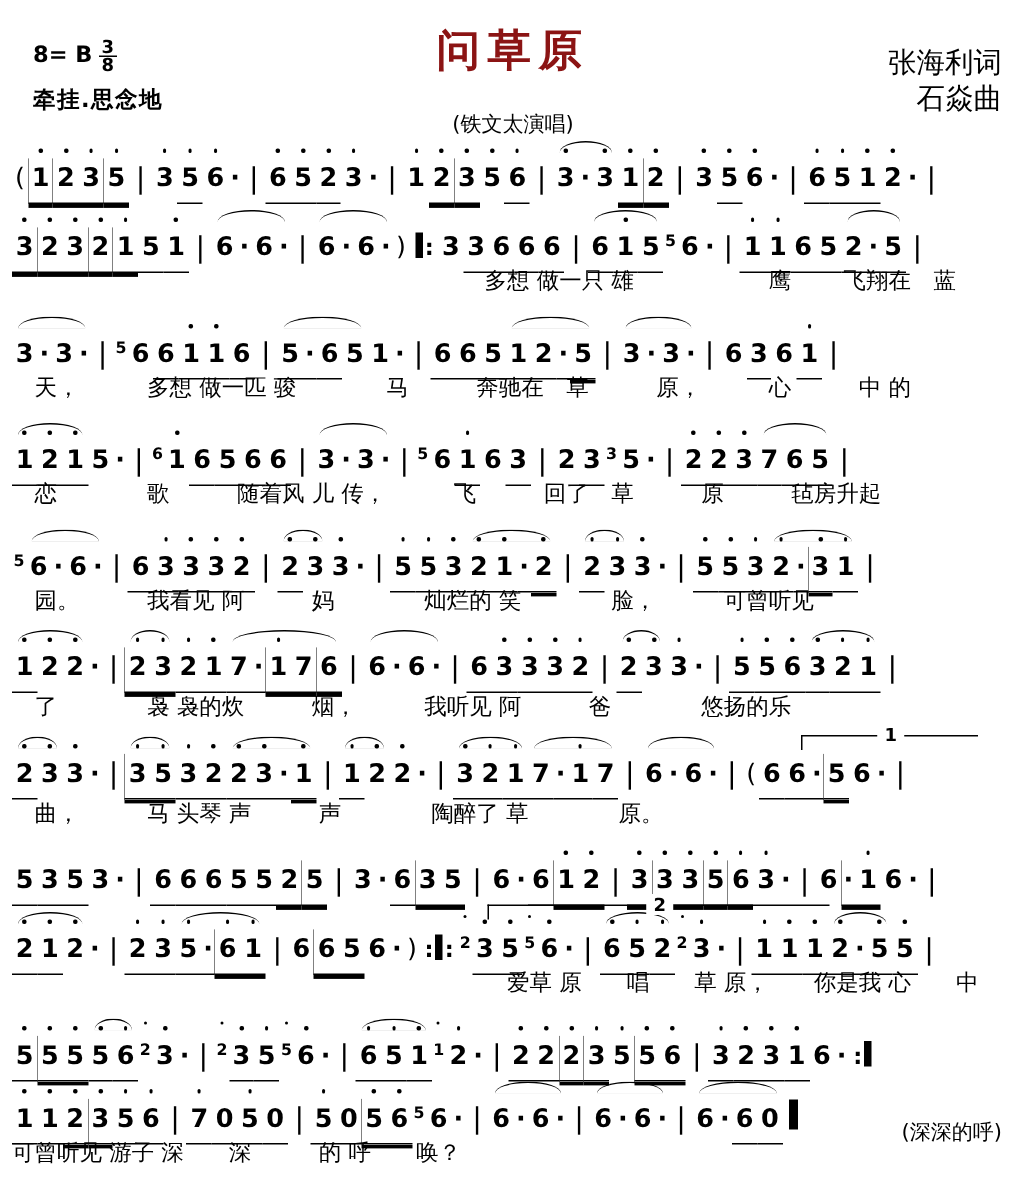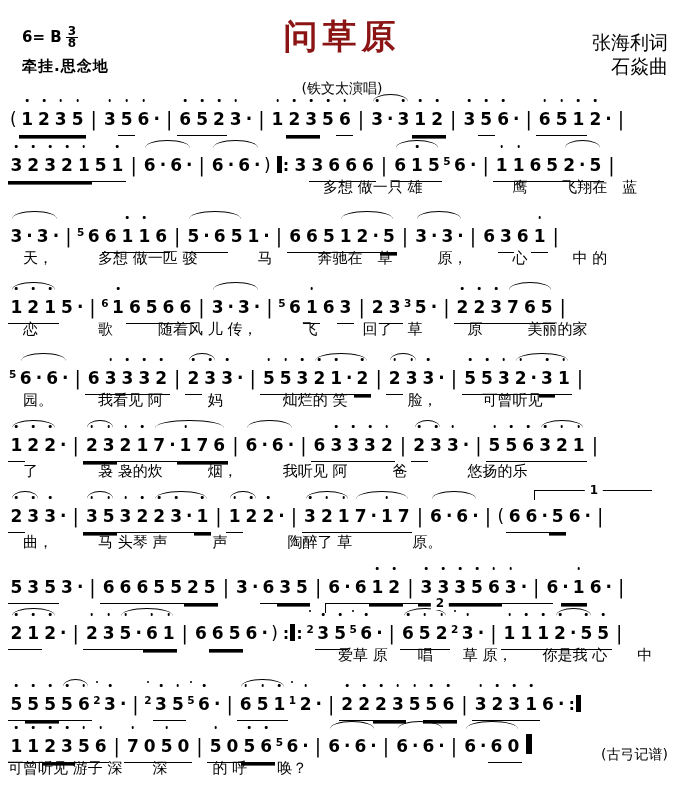--- a/index.html
+++ b/index.html
@@ -6,21 +6,21 @@
   .sheet{width:684px;height:802px;position:relative;background:#fff;box-sizing:border-box;
          padding:4px 8px;font-family:"DejaVu Sans",sans-serif;color:#000;overflow:hidden;}
   
   .hdr{position:relative;height:84px;}
   .keyblock{position:absolute;left:14px;top:22px;font-size:15px;font-weight:bold;}
   .frac{display:inline-block;text-align:center;vertical-align:middle;font-size:12px;line-height:11px;margin-left:4px;}
   .frac b{display:block;border-bottom:1.3px solid #000;padding:0 2px;}
   .frac i{display:block;font-style:normal;font-weight:bold;}
   .tempo{font-size:15px;font-weight:bold;margin-top:8px;letter-spacing:1px;}
   .titleblock{text-align:center;padding-top:10px;}
-  .title{font-size:34px;font-weight:bold;letter-spacing:5px;}
+  .title{font-size:29px;font-weight:bold;letter-spacing:5px;}
   .subtitle{font-size:14px;margin-top:20px;}
   .credits{position:absolute;right:8px;top:26px;text-align:right;font-size:19px;line-height:24px;}
   
   #score{margin-top:2px;}
   .system{position:relative;margin-bottom:5px;}
   .notes{white-space:nowrap;font-weight:bold;font-size:17px;line-height:32px;padding-top:13px;height:24px;}
   .note{position:relative;display:inline-block;padding:0 2.5px;}
   .note.hi::before{content:"";position:absolute;top:-4px;left:50%;transform:translateX(-50%);
                    width:2.6px;height:2.6px;background:#000;border-radius:50%;}
   .note.u1{border-bottom:1.6px solid #000;}
@@ -42,21 +42,21 @@
                  background:#fff;padding:0 5px;font-size:12px;font-weight:bold;}
   .lyrics{font-size:15px;line-height:21px;white-space:pre;font-weight:500;margin-top:8px;}
   .footer{position:absolute;right:16px;top:746px;font-size:14px;}
 </style>
 </head>
 <body>
 
 <div class="sheet">
   <div class="hdr">
     <div class="keyblock">
-      <span>6= B</span><span class="frac"><b>3</b><i>8</i></span>
+      <span>8= B</span><span class="frac"><b>3</b><i>8</i></span>
       <div class="tempo">牵挂.思念地</div>
     </div>
     <div class="titleblock">
       <div class="title" id="song-title" style="color: rgb(139, 20, 20);">问草原</div>
       <div class="subtitle">(铁文太演唱)</div>
     </div>
     <div class="credits">
       <div>张海利词</div>
       <div>石焱曲</div>
     </div>
@@ -69,21 +69,21 @@
       <div class="system">
         <div class="notes"><span class="note hi u2">3</span><span class="note hi u2">2</span><span class="note hi u2">3</span><span class="note hi u2">2</span><span class="note hi u2">1</span><span class="note u1">5</span><span class="note hi u1">1</span><span class="bar">|</span><span class="slur"><span class="note">6</span><span class="note adot">·</span><span class="note">6</span><span class="note adot">·</span></span><span class="bar">|</span><span class="slur"><span class="note">6</span><span class="note adot">·</span><span class="note">6</span><span class="note adot">·</span></span><span class="paren">)</span><span class="rpt"><b class="thick"></b><em class="c">:</em></span><span class="note">3</span><span class="note u1">3</span><span class="note u1">6</span><span class="note u1">6</span><span class="note u1">6</span><span class="bar">|</span><span class="slur"><span class="note u1">6</span><span class="note hi u1">1</span><span class="note u1">5</span></span><span class="note grace">5</span><span class="note">6</span><span class="note adot">·</span><span class="bar">|</span><span class="note hi u1">1</span><span class="note hi u1">1</span><span class="note u1">6</span><span class="note u1">5</span><span class="slur"><span class="note u1">2</span><span class="note adot u1">·</span><span class="note u1">5</span></span><span class="bar">|</span></div>
         <div class="lyrics">　　　　　　　　　　　　　　　　　　　　　多想 做一只 雄　　　　　　鹰　　 飞翔在　蓝</div>
       </div>
       <div class="system">
         <div class="notes"><span class="slur"><span class="note">3</span><span class="note adot">·</span><span class="note">3</span><span class="note adot">·</span></span><span class="bar">|</span><span class="note grace">5</span><span class="note">6</span><span class="note u1">6</span><span class="note hi u1">1</span><span class="note hi u1">1</span><span class="note u1">6</span><span class="bar">|</span><span class="slur"><span class="note u1">5</span><span class="note adot u1">·</span><span class="note u1">6</span><span class="note">5</span></span><span class="note">1</span><span class="note adot">·</span><span class="bar">|</span><span class="note u1">6</span><span class="note u1">6</span><span class="note u1">5</span><span class="slur"><span class="note u1">1</span><span class="note u1">2</span><span class="note adot u1">·</span><span class="note u2">5</span></span><span class="bar">|</span><span class="slur"><span class="note">3</span><span class="note adot">·</span><span class="note">3</span><span class="note adot">·</span></span><span class="bar">|</span><span class="note">6</span><span class="note u1">3</span><span class="note">6</span><span class="note hi u1">1</span><span class="bar">|</span></div>
         <div class="lyrics">　天，　　　多想 做一匹 骏　　　　马　　　奔驰在　草　　　原，　　　心　　　中 的</div>
       </div>
       <div class="system">
         <div class="notes"><span class="slur"><span class="note hi u1">1</span><span class="note hi u1">2</span><span class="note hi u1">1</span></span><span class="note">5</span><span class="note adot">·</span><span class="bar">|</span><span class="note grace">6</span><span class="note hi">1</span><span class="note u1">6</span><span class="note u1">5</span><span class="note u1">6</span><span class="note u1">6</span><span class="bar">|</span><span class="slur"><span class="note">3</span><span class="note adot">·</span><span class="note">3</span><span class="note adot">·</span></span><span class="bar">|</span><span class="note grace">5</span><span class="note">6</span><span class="note hi u1">1</span><span class="note">6</span><span class="note u1">3</span><span class="bar">|</span><span class="note">2</span><span class="note u1">3</span><span class="note grace">3</span><span class="note">5</span><span class="note adot">·</span><span class="bar">|</span><span class="note hi u1">2</span><span class="note hi u1">2</span><span class="note hi u1">3</span><span class="slur"><span class="note u1">7</span><span class="note u1">6</span><span class="note u1">5</span></span><span class="bar">|</span></div>
-        <div class="lyrics">　恋　　　　歌　　　随着风 儿 传，　　　飞　　　回了　草　　　原　　　美丽的家</div>
+        <div class="lyrics">　恋　　　　歌　　　随着风 儿 传，　　　飞　　　回了　草　　　原　　　毡房升起</div>
       </div>
       <div class="system">
         <div class="notes"><span class="note grace">5</span><span class="slur"><span class="note">6</span><span class="note adot">·</span><span class="note">6</span><span class="note adot">·</span></span><span class="bar">|</span><span class="note u1">6</span><span class="note hi u1">3</span><span class="note hi u1">3</span><span class="note hi u1">3</span><span class="note hi u1">2</span><span class="bar">|</span><span class="slur"><span class="note hi u1">2</span><span class="note hi">3</span></span><span class="note hi">3</span><span class="note adot">·</span><span class="bar">|</span><span class="note hi u1">5</span><span class="note hi u1">5</span><span class="note hi u1">3</span><span class="slur"><span class="note hi u1">2</span><span class="note hi u1">1</span><span class="note adot u1">·</span><span class="note hi u2">2</span></span><span class="bar">|</span><span class="slur"><span class="note hi u1">2</span><span class="note hi">3</span></span><span class="note hi">3</span><span class="note adot">·</span><span class="bar">|</span><span class="note hi u1">5</span><span class="note hi u1">5</span><span class="note hi u1">3</span><span class="slur"><span class="note hi u1">2</span><span class="note adot u1">·</span><span class="note hi u2">3</span><span class="note hi u1">1</span></span><span class="bar">|</span></div>
         <div class="lyrics">　园。　　　我看见 阿　　　妈　　　　灿烂的 笑　　　　脸，　　　可曾听见</div>
       </div>
       <div class="system">
         <div class="notes"><span class="slur"><span class="note hi u1">1</span><span class="note hi">2</span><span class="note hi">2</span></span><span class="note adot">·</span><span class="bar">|</span><span class="slur"><span class="note hi u2">2</span><span class="note hi u2">3</span></span><span class="note hi u1">2</span><span class="note hi u1">1</span><span class="slur"><span class="note u1">7</span><span class="note adot u1">·</span><span class="note hi u2">1</span><span class="note u2">7</span><span class="note u2">6</span></span><span class="bar">|</span><span class="slur"><span class="note">6</span><span class="note adot">·</span><span class="note">6</span><span class="note adot">·</span></span><span class="bar">|</span><span class="note u1">6</span><span class="note hi u1">3</span><span class="note hi u1">3</span><span class="note hi u1">3</span><span class="note hi u1">2</span><span class="bar">|</span><span class="slur"><span class="note hi u1">2</span><span class="note hi">3</span></span><span class="note hi">3</span><span class="note adot">·</span><span class="bar">|</span><span class="note hi u1">5</span><span class="note hi u1">5</span><span class="note hi u1">6</span><span class="slur"><span class="note hi u1">3</span><span class="note hi u1">2</span><span class="note hi u1">1</span></span><span class="bar">|</span></div>
         <div class="lyrics">　了　　　　袅 袅的炊　　　烟，　　　我听见 阿　　　爸　　　　悠扬的乐</div>
       </div>
       <div class="system">
@@ -105,14 +105,14 @@
       </div>
       <div class="system">
         <div class="notes"><span class="note hi u1">5</span><span class="note hi u2">5</span><span class="note hi u2">5</span><span class="slur"><span class="note hi u1">5</span><span class="note hi u1">6</span></span><span class="note grace hi">2</span><span class="note hi">3</span><span class="note adot">·</span><span class="bar">|</span><span class="note grace hi">2</span><span class="note hi u1">3</span><span class="note hi u1">5</span><span class="note grace hi">5</span><span class="note hi">6</span><span class="note adot">·</span><span class="bar">|</span><span class="slur"><span class="note hi u1">6</span><span class="note hi u1">5</span><span class="note hi u1">1</span></span><span class="note grace hi">1</span><span class="note hi">2</span><span class="note adot">·</span><span class="bar">|</span><span class="note hi u1">2</span><span class="note hi u1">2</span><span class="note hi u2">2</span><span class="note hi u2">3</span><span class="note hi">5</span><span class="note hi u2">5</span><span class="note hi u2">6</span><span class="bar">|</span><span class="note hi u1">3</span><span class="note hi u1">2</span><span class="note hi u1">3</span><span class="note hi u1">1</span><span class="note">6</span><span class="note adot">·</span><span class="rpt"><em class="c">:</em><b class="thick"></b></span></div>
       </div>
       <div class="system">
         <div class="notes"><span class="note hi u1">1</span><span class="note hi u1">1</span><span class="note hi u2">2</span><span class="note hi u2">3</span><span class="note hi u1">5</span><span class="note hi u1">6</span><span class="bar">|</span><span class="note hi u1">7</span><span class="note u1">0</span><span class="note hi u1">5</span><span class="note u1">0</span><span class="bar">|</span><span class="note hi u1">5</span><span class="note u1">0</span><span class="note hi u2">5</span><span class="note hi u2">6</span><span class="note grace">5</span><span class="note">6</span><span class="note adot">·</span><span class="bar">|</span><span class="slur"><span class="note">6</span><span class="note adot">·</span><span class="note">6</span><span class="note adot">·</span></span><span class="bar">|</span><span class="slur"><span class="note">6</span><span class="note adot">·</span><span class="note">6</span><span class="note adot">·</span></span><span class="bar">|</span><span class="slur"><span class="note">6</span><span class="note adot">·</span><span class="note u1">6</span><span class="note u1">0</span></span><span class="rpt"><b class="thick tall"></b></span></div>
         <div class="lyrics">可曾听见 游子 深　　深　　　的 呼　　唤？</div>
       </div>
     </div>
 
-  <div class="footer">(古弓记谱)</div>
+  <div class="footer">(深深的呼)</div>
 </div>
 
 </body></html>

